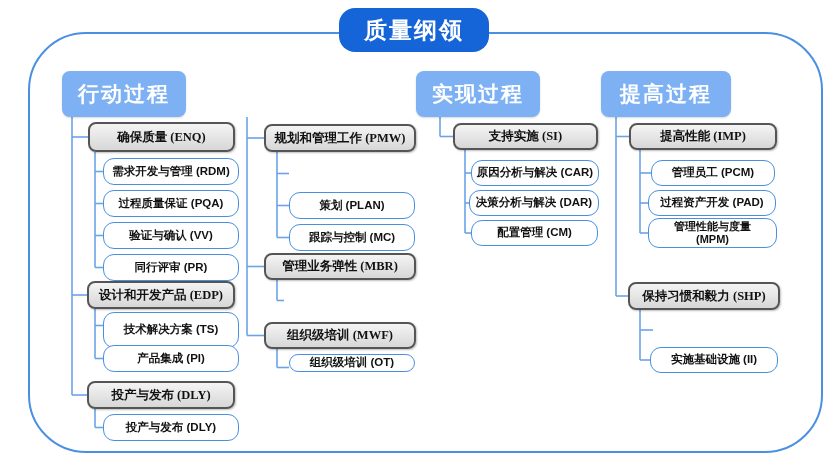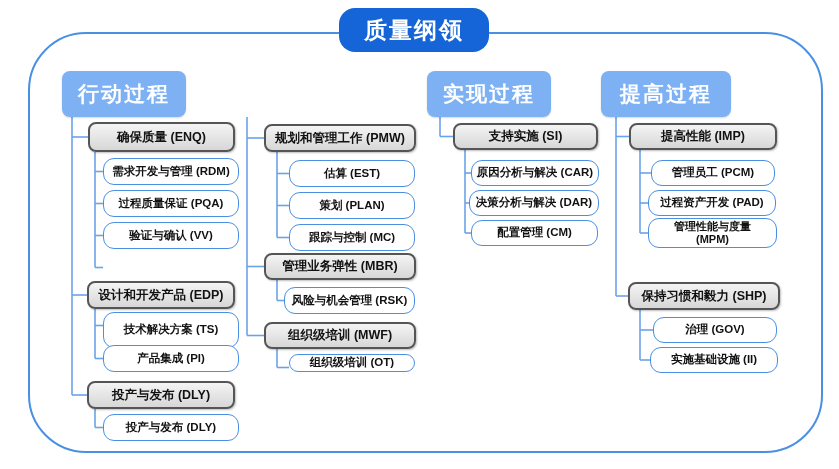--- a/index.html
+++ b/index.html
@@ -5,21 +5,21 @@
   html,body{margin:0;padding:0;background:#fff;}
   #canvas{position:relative;width:839px;height:469px;background:#fff;overflow:hidden;
           font-family:"Liberation Sans",sans-serif;}
   #frame{position:absolute;left:28px;top:32px;width:795px;height:421px;box-sizing:border-box;
          border:2px solid #4a90e2;border-radius:58px;background:#fff;}
   #connectors{position:absolute;left:0;top:0;width:839px;height:469px;}
   .node{position:absolute;box-sizing:border-box;display:flex;align-items:center;justify-content:center;
         text-align:center;font-weight:bold;color:#111;background:#fff;white-space:pre-line;line-height:1.15;}
   .leaf{border:1.6px solid #4a90e2;border-radius:11px;font-size:11.5px;}
   .gray{background:linear-gradient(180deg,#f4f4f4,#d7d7d7);border:2px solid #555;border-radius:8px;
-        font-size:12.5px;box-shadow:1px 1px 2px rgba(0,0,0,.25);}
+        font-size:12.5px;box-shadow:1px 1px 2px rgba(0,0,0,.25);font-family:Liberation Serif, serif;}
   .hdr{background:#7db1f3;border-radius:8px;color:#fff;font-size:21px;letter-spacing:2px;
        box-shadow:0 1px 2px rgba(0,0,0,.15);}
   #title{position:absolute;left:339px;top:8px;width:150px;height:44px;box-sizing:border-box;
          background:#1565d8;border-radius:16px;display:flex;align-items:center;justify-content:center;
          color:#fff;font-size:23px;font-weight:bold;letter-spacing:2px;z-index:5;}
 </style>
 </head>
 <body>
 
 <div id="canvas">
@@ -77,44 +77,42 @@
     </g>
   </svg>
 
   <div id="title">质量纲领</div>
 
   <div class="node hdr" style="left:62px;top:71px;width:124px;height:46px">行动过程</div>
   <div class="node gray" style="left:88px;top:122px;width:147px;height:30px">确保质量 (ENQ)</div>
   <div class="node leaf" style="left:103px;top:158px;width:136px;height:27px">需求开发与管理 (RDM)</div>
   <div class="node leaf" style="left:103px;top:190px;width:136px;height:27px">过程质量保证 (PQA)</div>
   <div class="node leaf" style="left:103px;top:222px;width:136px;height:27px">验证与确认 (VV)</div>
+  <div class="node leaf" style="left:103px;top:254px;width:136px;height:27px">同行评审 (PR)</div>
   <div class="node gray" style="left:87px;top:281px;width:148px;height:28px">设计和开发产品 (EDP)</div>
   <div class="node leaf" style="left:103px;top:312px;width:136px;height:36px">技术解决方案 (TS)</div>
   <div class="node leaf" style="left:103px;top:345px;width:136px;height:27px">产品集成 (PI)</div>
   <div class="node gray" style="left:87px;top:381px;width:148px;height:28px">投产与发布 (DLY)</div>
   <div class="node leaf" style="left:103px;top:414px;width:136px;height:27px">投产与发布 (DLY)</div>
 
   <div class="node gray" style="left:264px;top:124px;width:152px;height:28px">规划和管理工作 (PMW)</div>
-  <div class="node leaf" style="left:289px;top:160px;width:126px;height:27px">估算 (EST)</div>
   <div class="node leaf" style="left:289px;top:192px;width:126px;height:27px">策划 (PLAN)</div>
   <div class="node leaf" style="left:289px;top:224px;width:126px;height:27px">跟踪与控制 (MC)</div>
   <div class="node gray" style="left:264px;top:253px;width:152px;height:27px">管理业务弹性 (MBR)</div>
-  <div class="node leaf" style="left:284px;top:287px;width:131px;height:27px">风险与机会管理 (RSK)</div>
   <div class="node gray" style="left:264px;top:322px;width:152px;height:27px">组织级培训 (MWF)</div>
   <div class="node leaf" style="left:289px;top:354px;width:126px;height:18px">组织级培训 (OT)</div>
 
-  <div class="node hdr" style="left:427px;top:71px;width:124px;height:46px">实现过程</div>
+  <div class="node hdr" style="left:416px;top:71px;width:124px;height:46px">实现过程</div>
   <div class="node gray" style="left:453px;top:123px;width:145px;height:27px">支持实施 (SI)</div>
   <div class="node leaf" style="left:471px;top:160px;width:128px;height:26px">原因分析与解决 (CAR)</div>
   <div class="node leaf" style="left:469px;top:190px;width:130px;height:26px">决策分析与解决 (DAR)</div>
   <div class="node leaf" style="left:471px;top:220px;width:127px;height:26px">配置管理 (CM)</div>
 
   <div class="node hdr" style="left:601px;top:71px;width:130px;height:46px">提高过程</div>
   <div class="node gray" style="left:629px;top:123px;width:148px;height:27px">提高性能 (IMP)</div>
   <div class="node leaf" style="left:651px;top:160px;width:124px;height:26px">管理员工 (PCM)</div>
   <div class="node leaf" style="left:648px;top:190px;width:128px;height:26px">过程资产开发 (PAD)</div>
   <div class="node leaf" style="left:648px;top:218px;width:129px;height:30px;font-size:11px">管理性能与度量
 (MPM)</div>
   <div class="node gray" style="left:628px;top:282px;width:152px;height:28px">保持习惯和毅力 (SHP)</div>
-  <div class="node leaf" style="left:653px;top:317px;width:124px;height:26px">治理 (GOV)</div>
   <div class="node leaf" style="left:650px;top:347px;width:128px;height:26px">实施基础设施 (II)</div>
 
 </div>
 
 </body></html>

